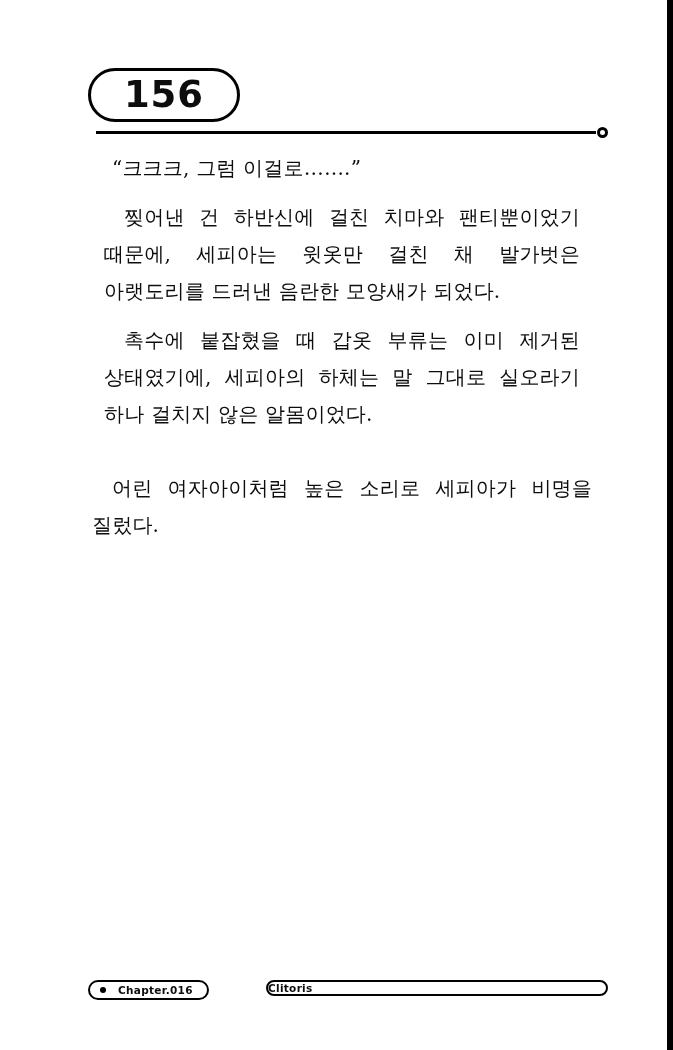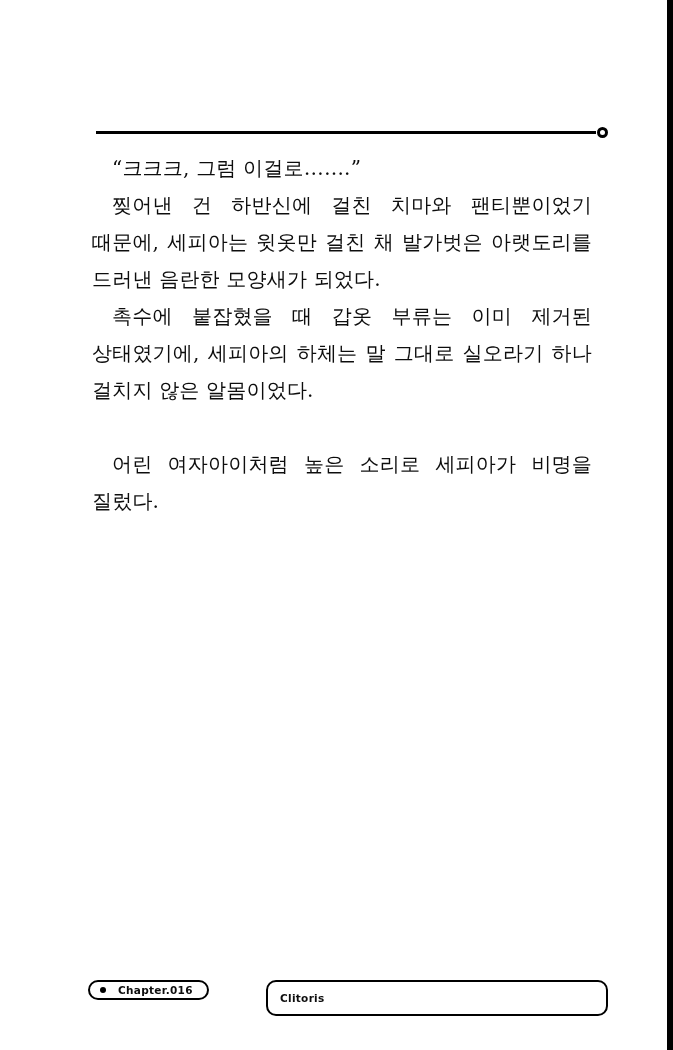--- a/index.html
+++ b/index.html
@@ -102,21 +102,21 @@
     font-size: 20px;
     line-height: 37px;
     letter-spacing: 0.2px;
     margin: 0;
     text-align: justify;
     text-justify: inter-character;
     word-break: keep-all;
   }
   .indent { text-indent: 20px; }
   .gap-lg { margin-top: 37px; }
-  .block { margin: 0; }
+  .block { margin: 12px; }
 
   
   .footer {
     position: absolute;
     left: 88px;
     bottom: 48px;
     width: 520px;
     height: 22px;
   }
   .foot-left {
@@ -145,43 +145,46 @@
     font-weight: 700;
     font-size: 10.5px;
     letter-spacing: 0.3px;
     line-height: 1;
   }
   .foot-right {
     position: absolute;
     left: 178px;
     top: 0;
     right: 0;
-    height: 36px;
+    height: 16px;
     border: 2px solid #000;
     border-radius: 10px;
     box-sizing: border-box;
     display: flex;
     align-items: center;
-    padding-left: 12px;
+    padding-left: 0;
     background: #fff;
   }
   .foot-right .label {
     font-family: "DejaVu Sans", "Liberation Sans", sans-serif;
     font-weight: 700;
     font-size: 10.5px;
     letter-spacing: 0.3px;
     line-height: 1;
   }
 </style>
 </head>
 <body>
 
 <div class="page">
 
   <div class="header">
+    <div class="num-bubble">
+      <span class="num">156</span>
+    </div>
     <div class="rule-wrap">
       <div class="rule-line"></div>
       <div class="rule-dot"></div>
     </div>
   </div>
 
   <div class="body">
 
     <p class="para indent">“크크크, 그럼 이걸로…….”</p>
 

